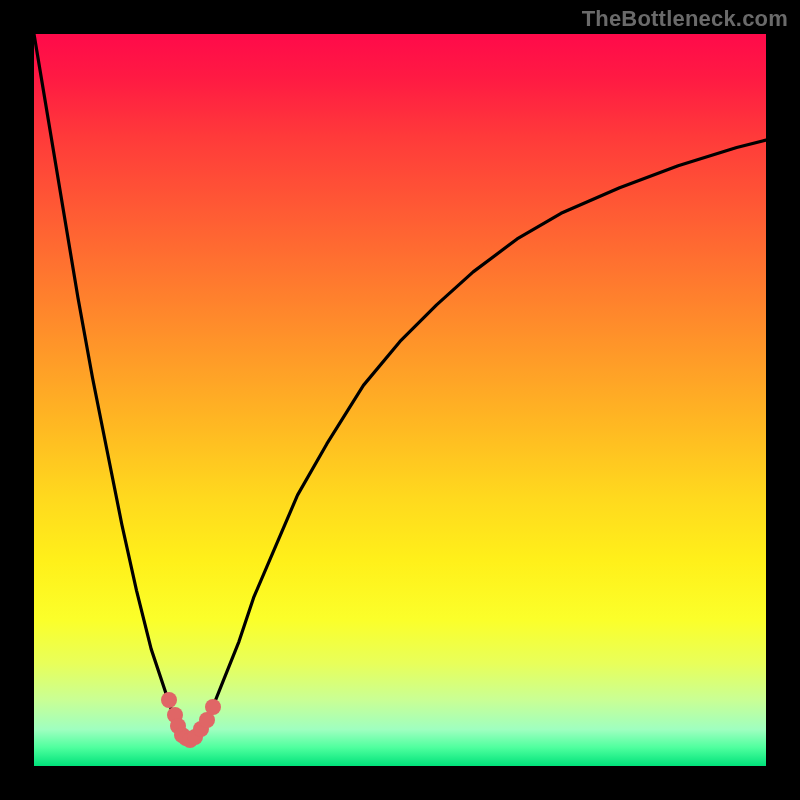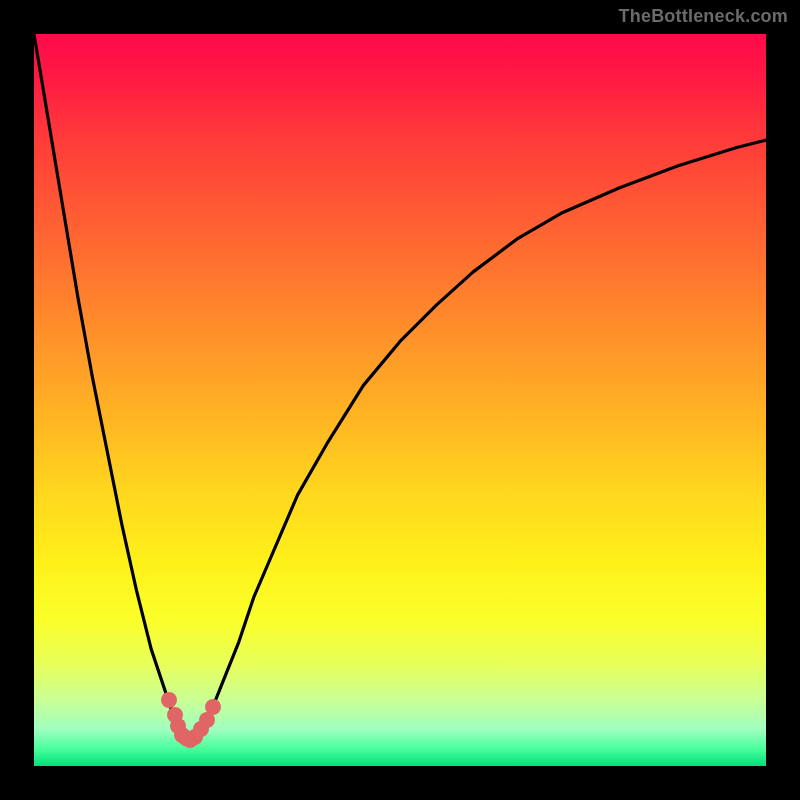--- a/index.html
+++ b/index.html
@@ -56,21 +56,21 @@
     border-radius: 50%;
     background: #e06666;
     transform: translate(-50%, -50%);
     pointer-events: none;
   }
   .watermark {
     position: absolute;
     top: 6px;
     right: 12px;
     color: #6a6a6a;
-    font-size: 18px;
+    font-size: 22px;
     font-weight: 600;
     letter-spacing: 0.2px;
     user-select: none;
   }
 </style>
 </head>
 <body>
 
 <div class="frame">
   <div class="watermark">TheBottleneck.com</div>

